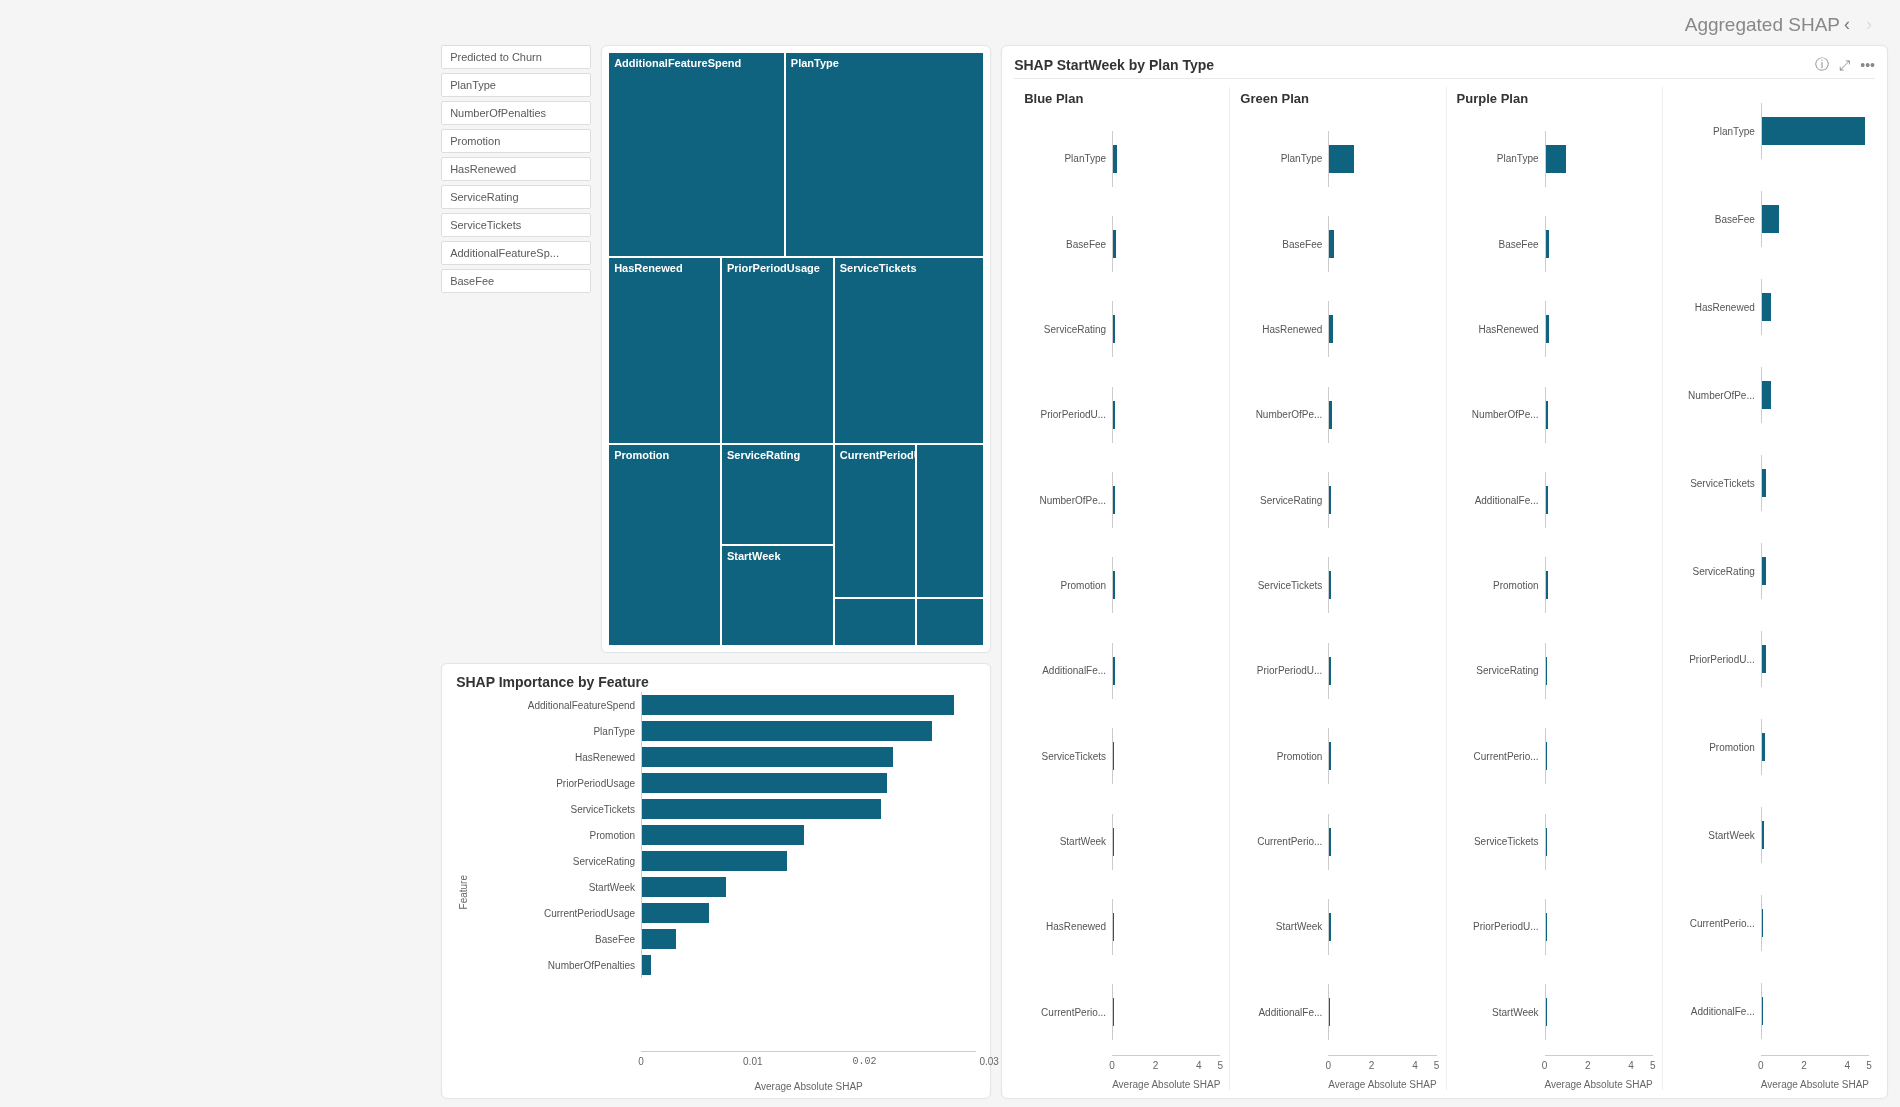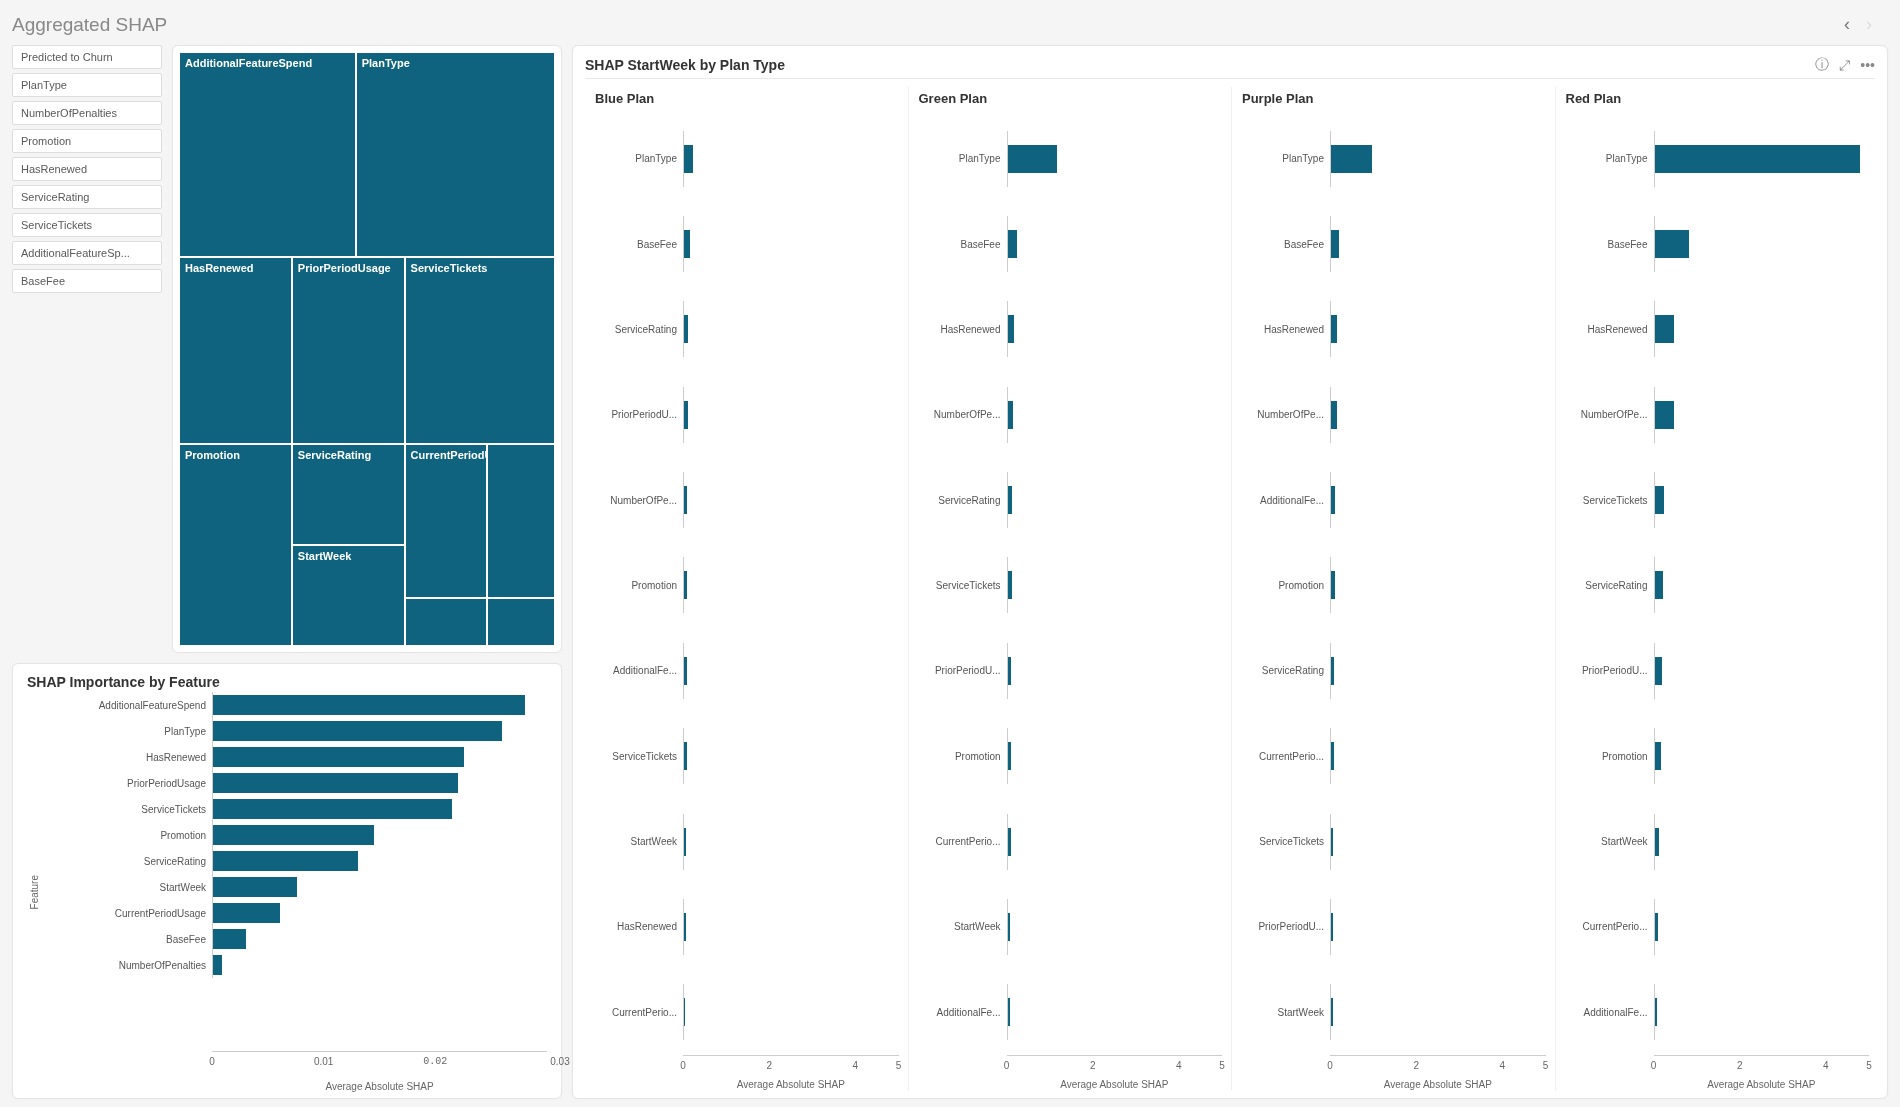--- a/index.html
+++ b/index.html
@@ -10,20 +10,21 @@
     height: 1107px;
     overflow: hidden;
     font-size: 12px;
     color: #333;
   }
   .page {
     padding: 8px 12px;
     height: 100%;
     display: flex;
     flex-direction: column;
+    align-items: flex-end;
   }
   .page-header {
     display: flex;
     align-items: center;
     justify-content: space-between;
     padding: 4px 0 8px 0;
   }
   .page-title {
     font-size: 19px;
     color: #888;
@@ -596,21 +597,20 @@
               <div class="vbar-axis">
                 <div class="vbar-tick" style="left: 0%;">0</div>
                 <div class="vbar-tick" style="left: 40%;">2</div>
                 <div class="vbar-tick" style="left: 80%;">4</div>
                 <div class="vbar-tick" style="left: 100%;">5</div>
               </div>
               <div class="vbar-xlabel">Average Absolute SHAP</div>
             </div>
           </div>
           <div class="facet">
-            <div class="facet-title">Red Plan</div>
             <div class="vbar-chart">
               <div class="vbar-rows">
                 <div class="vbar-row">
                   <div class="vbar-row-label">PlanType</div>
                   <div class="vbar-row-track">
                     <div class="vbar-row-bar" style="width: 96%;"></div>
                   </div>
                 </div>
                 <div class="vbar-row">
                   <div class="vbar-row-label">BaseFee</div>

